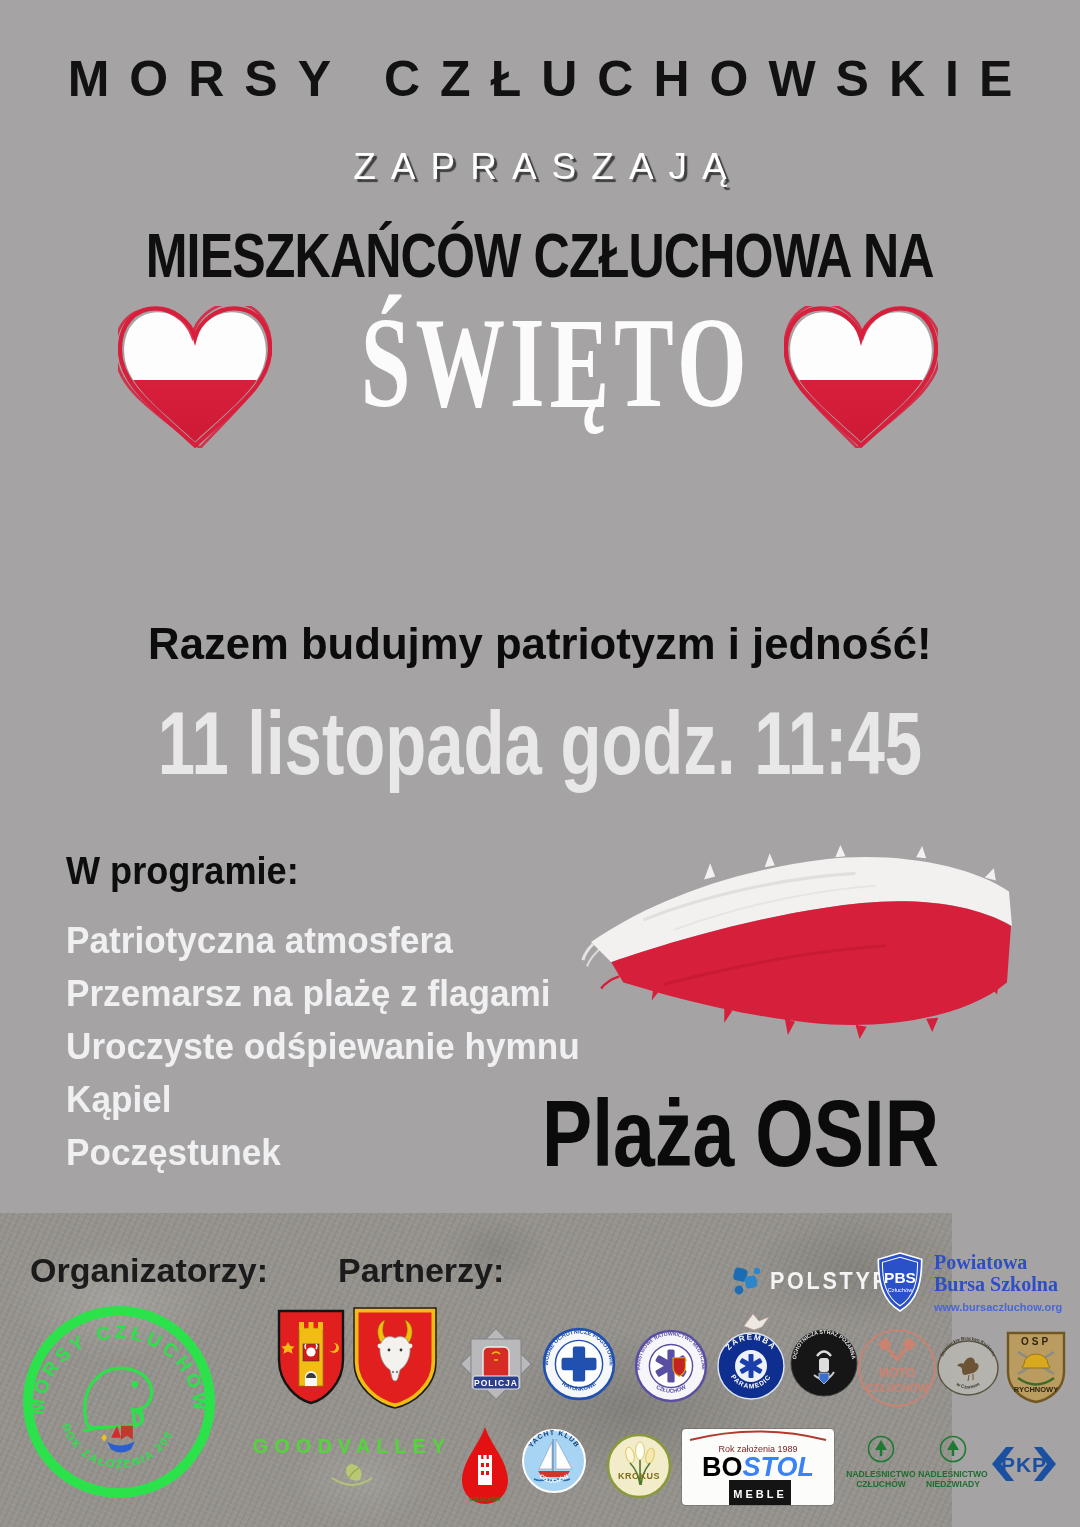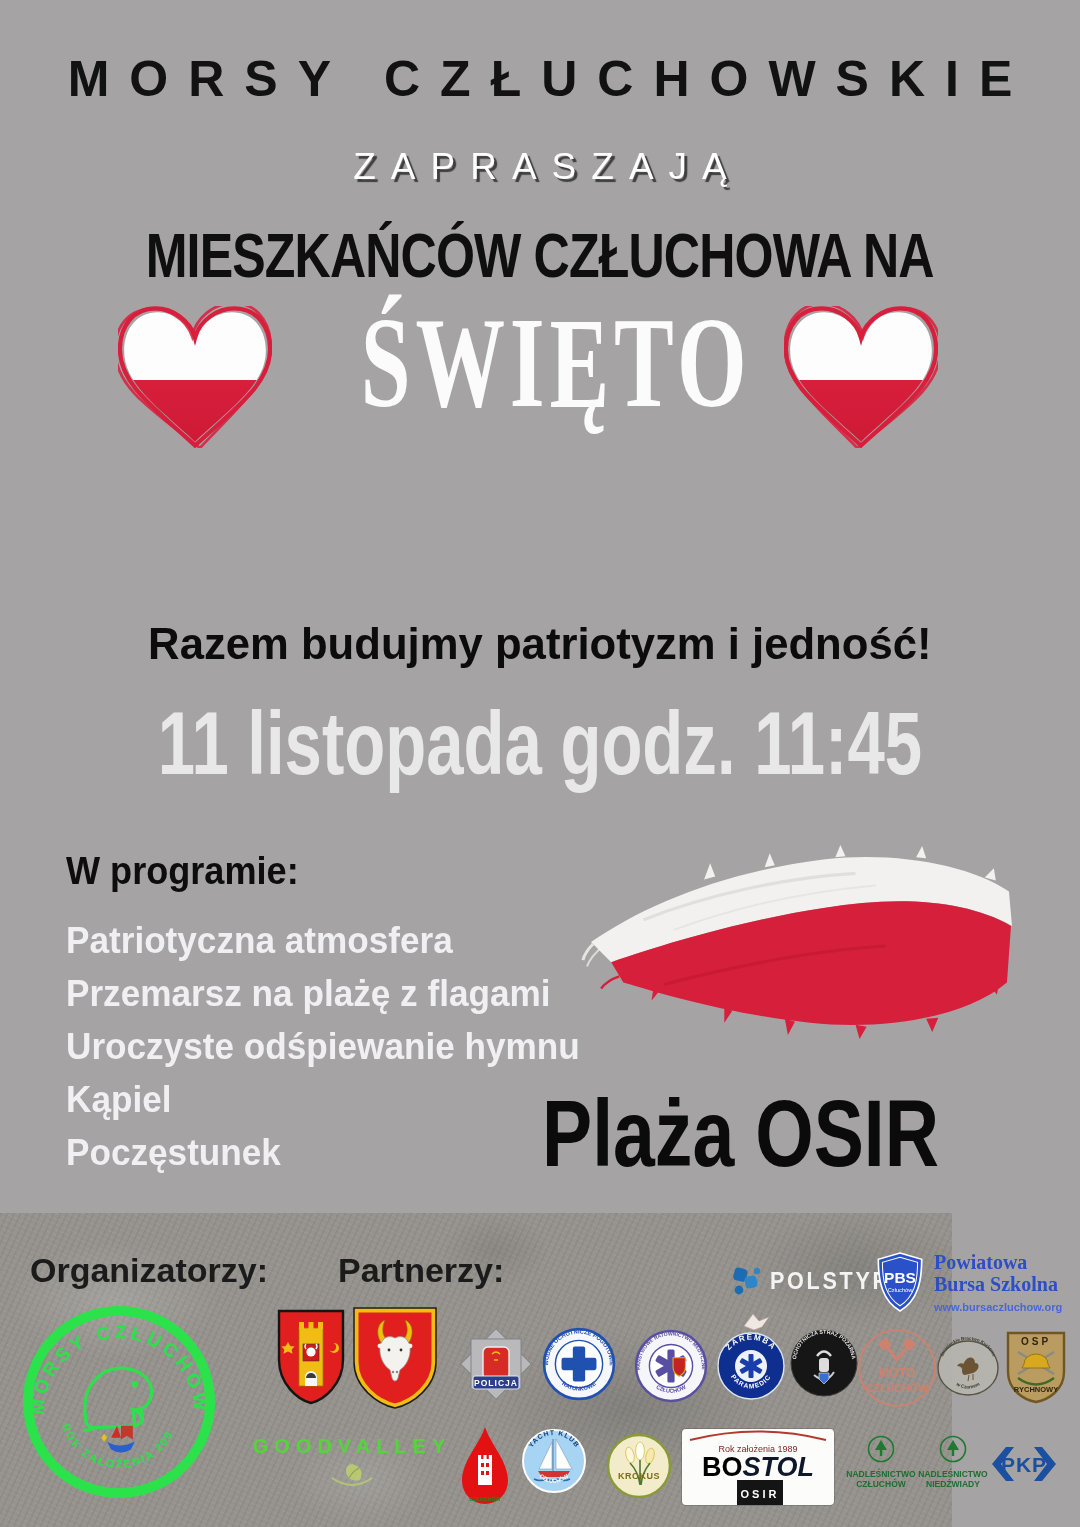--- a/index.html
+++ b/index.html
@@ -50,21 +50,21 @@
   .pbs .url{font-family:"Liberation Sans",sans-serif;font-size:11px;color:#4867d6;margin-top:1px;}
   .gv{width:200px;text-align:center;}
   .gv .nm{font-size:20px;font-weight:bold;letter-spacing:6px;color:#54d53a;white-space:nowrap;}
   .nadl{width:70px;text-align:center;}
   .nadl .tx{font-size:8.5px;font-weight:bold;color:#1e6e2e;line-height:10px;margin-top:2px;}
   .bostol{width:152px;height:76px;background:#fcfcfb;border-radius:4px;text-align:center;
       box-shadow:0 0 0 1px rgba(0,0,0,.15);overflow:hidden;}
   .bostol .fo{font-size:9px;color:#7a1f1f;margin-top:3px;}
   .bostol .main{font-size:27px;font-weight:bold;line-height:26px;}
   .bostol .p1{color:#000000;}
-  .bostol .p2{color:#0f172a;font-style:italic;}
+  .bostol .p2{color:#3b82f6;font-style:italic;}
   .bostol .p3{display:inline-block;background:#141414;color:#ffffff;font-size:11px;font-weight:bold;
       letter-spacing:3px;padding:1px 4px;margin-left:4px;vertical-align:4px;}
   svg text{font-family:"Liberation Sans",sans-serif;}
 </style>
 </head>
 <body>
 
 <div id="poster">
 
   <div class="cline h1">MORSY CZŁUCHOWSKIE</div>
@@ -395,21 +395,21 @@
         <path d="M24,30 q8,8 10,22 M34,27 q0,12 0,24 M44,30 q-8,10 -9,22" stroke="#4e7a2e" stroke-width="1.6" fill="none"></path>
       </g>
       <text x="33" y="46" text-anchor="middle" font-size="9" font-weight="bold" fill="#7c6c18" letter-spacing="0.5">KROKUS</text>
     </svg>
 
     <div class="logo bostol" style="left:682px;top:216px;">
       <svg width="152" height="12" viewBox="0 0 152 12" style="display:block;">
         <path d="M8,11 Q76,-6 144,11" stroke="#b33a2e" stroke-width="2" fill="none"></path>
       </svg>
       <div class="fo">Rok założenia 1989</div>
-      <div class="main"><span class="p1">BO</span><span class="p2">STOL</span><span class="p3">OSIR</span></div>
+      <div class="main"><span class="p1">BO</span><span class="p2">STOL</span><span class="p3">MEBLE</span></div>
 
     </div>
 
     <div class="logo nadl" style="left:846px;top:222px;">
       <svg width="28" height="28" viewBox="0 0 28 28">
         <circle cx="14" cy="14" r="12.5" fill="none" stroke="#1e7a33" stroke-width="1.6"></circle>
         <path d="M14,5 L20,15 H8 Z" fill="#1e7a33"></path>
           <rect x="12.8" y="15" width="2.4" height="6" fill="#1e7a33"></rect>
       </svg>
       <div class="tx">

